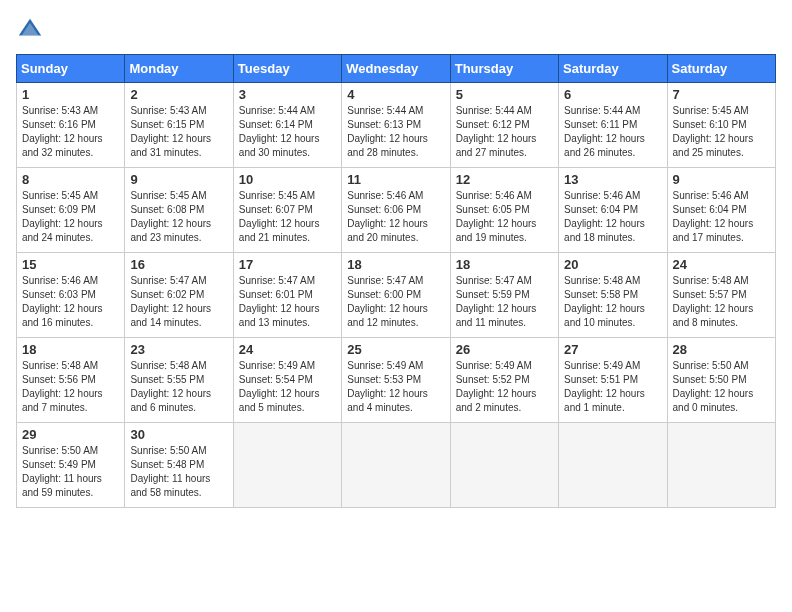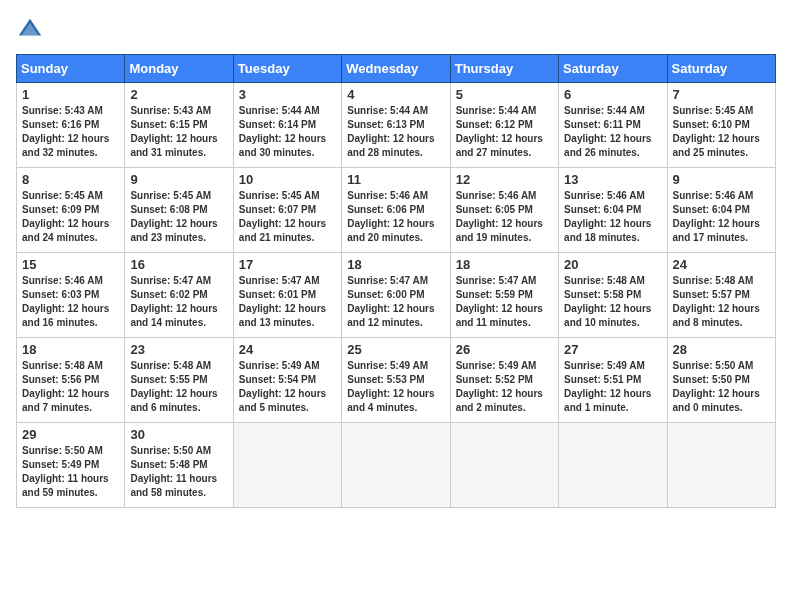--- a/index.html
+++ b/index.html
@@ -82,21 +82,20 @@
     .day-number {
       font-size: 13px;
       font-weight: bold;
       display: block;
       margin-bottom: 2px;
     }
     .day-info {
       font-size: 10px;
       line-height: 1.4;
       color: #333;
-      font-weight: bold;
     }
     tr.week-row td {
       height: 85px;
     }
   </style>
 </head>
 <body>
 
 <div class="header">
   <div class="logo">

